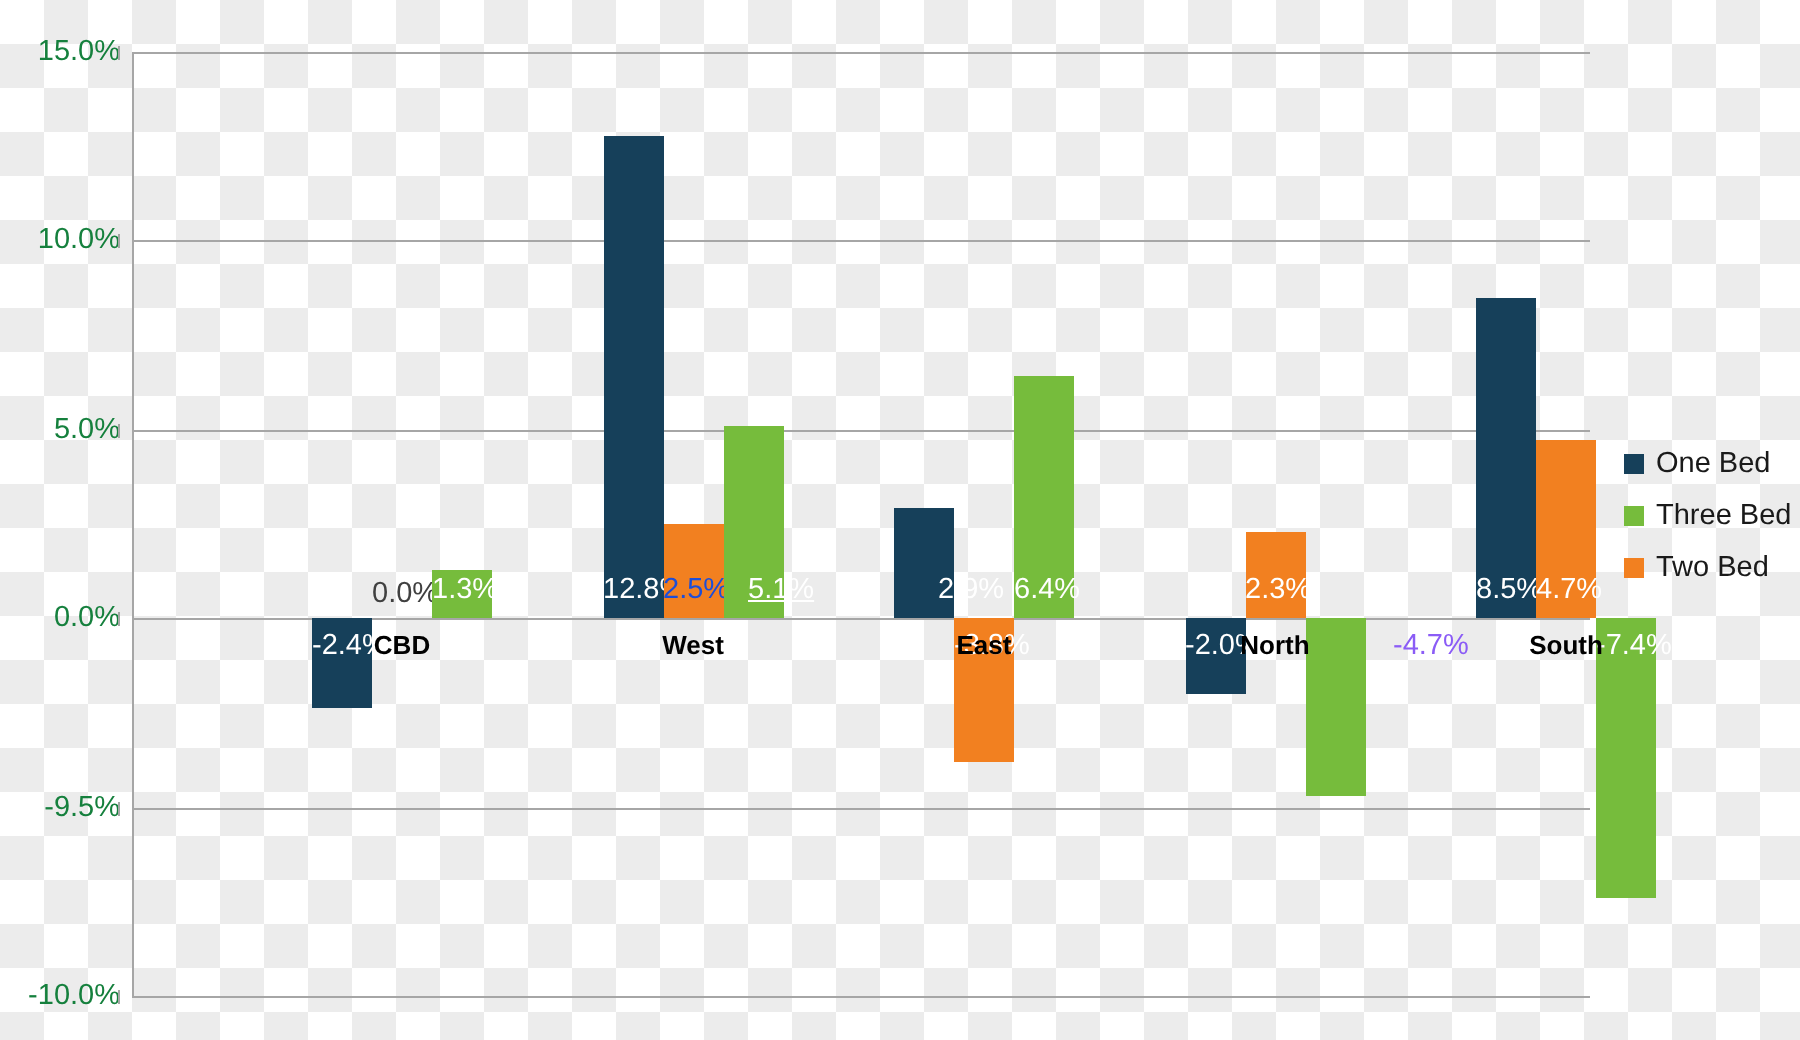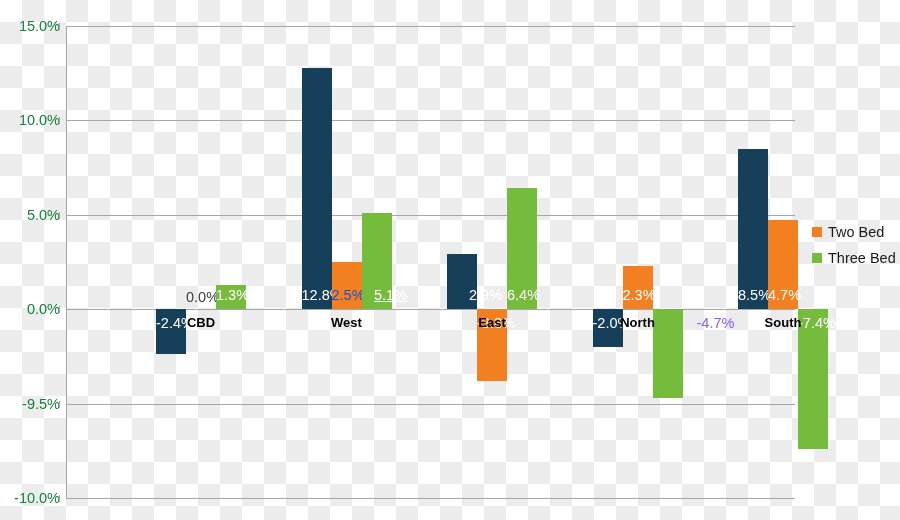--- a/index.html
+++ b/index.html
@@ -187,22 +187,26 @@
       <div class="bar-label" style="left: 672px; color: rgb(255, 255, 255); top: 261.2px;">8.5%</div>
       <div class="bar" style="left: 702px; top: 194.464px; height: 88.736px; background: rgb(242, 128, 32);"></div>
       <div class="bar-label" style="left: 702px; color: rgb(255, 255, 255); top: 261.2px;">4.7%</div>
       <div class="bar" style="left: 732px; top: 283.2px; height: 139.712px; background: rgb(118, 188, 60);"></div>
       <div class="bar-label" style="left: 732px; color: rgb(255, 255, 255); top: 289.2px;">-7.4%</div>
       <div class="cat-label" style="left: 717px; top: 289.2px;">South</div>
     </div>
 
   <div id="legend">
       <div class="legend-row">
-        <span class="legend-swatch" style="background: rgb(242, 128, 32);"></span>
-        <span class="legend-text">Two Bed</span>
+        <span class="legend-swatch" style="background: rgb(22, 64, 90);"></span>
+        <span class="legend-text">One Bed</span>
       </div>
       <div class="legend-row">
         <span class="legend-swatch" style="background: rgb(118, 188, 60);"></span>
         <span class="legend-text">Three Bed</span>
       </div>
+      <div class="legend-row">
+        <span class="legend-swatch" style="background: rgb(242, 128, 32);"></span>
+        <span class="legend-text">Two Bed</span>
+      </div>
     </div>
 
 </div>
 
 </body></html>

